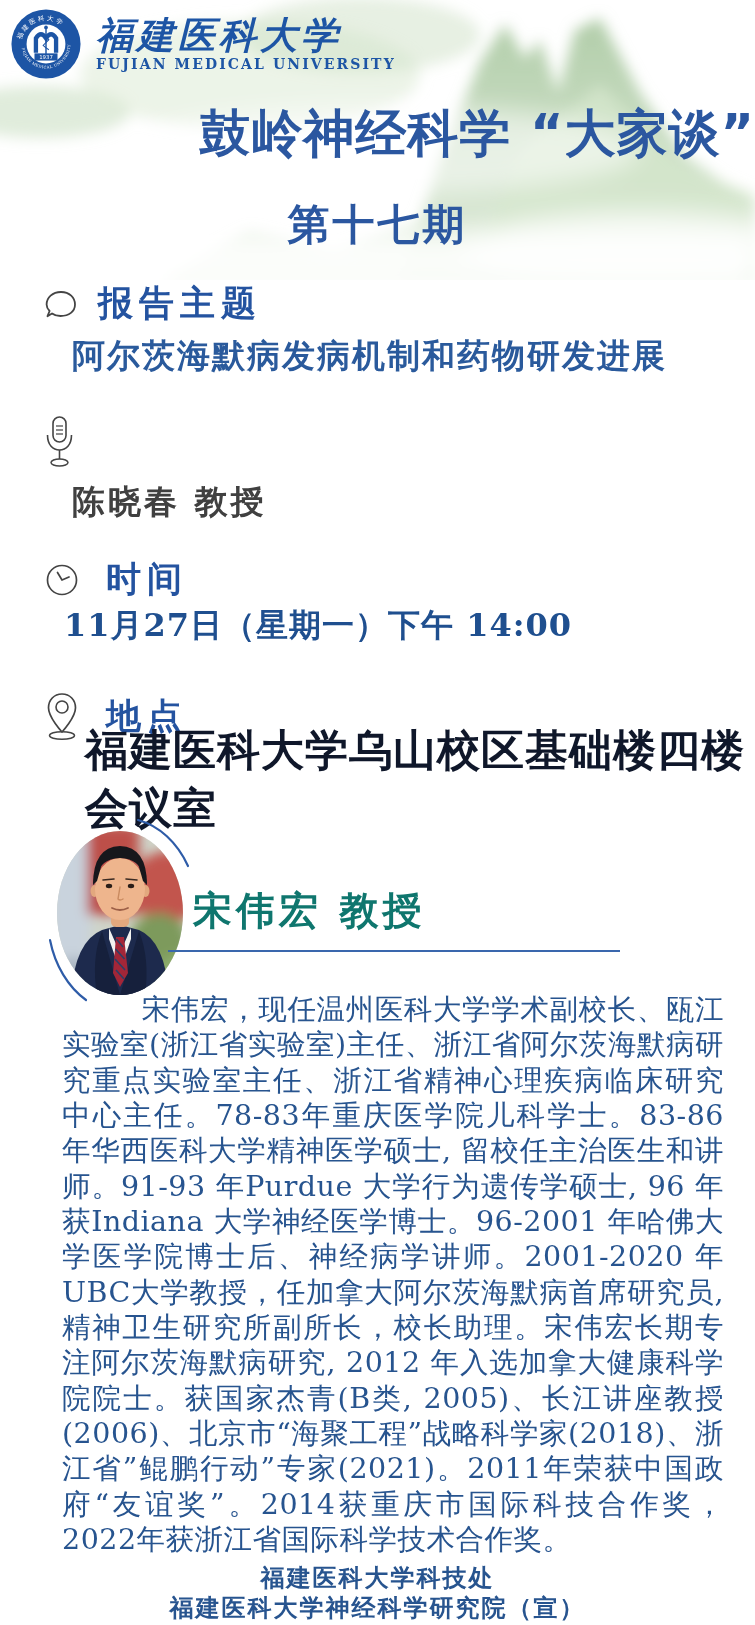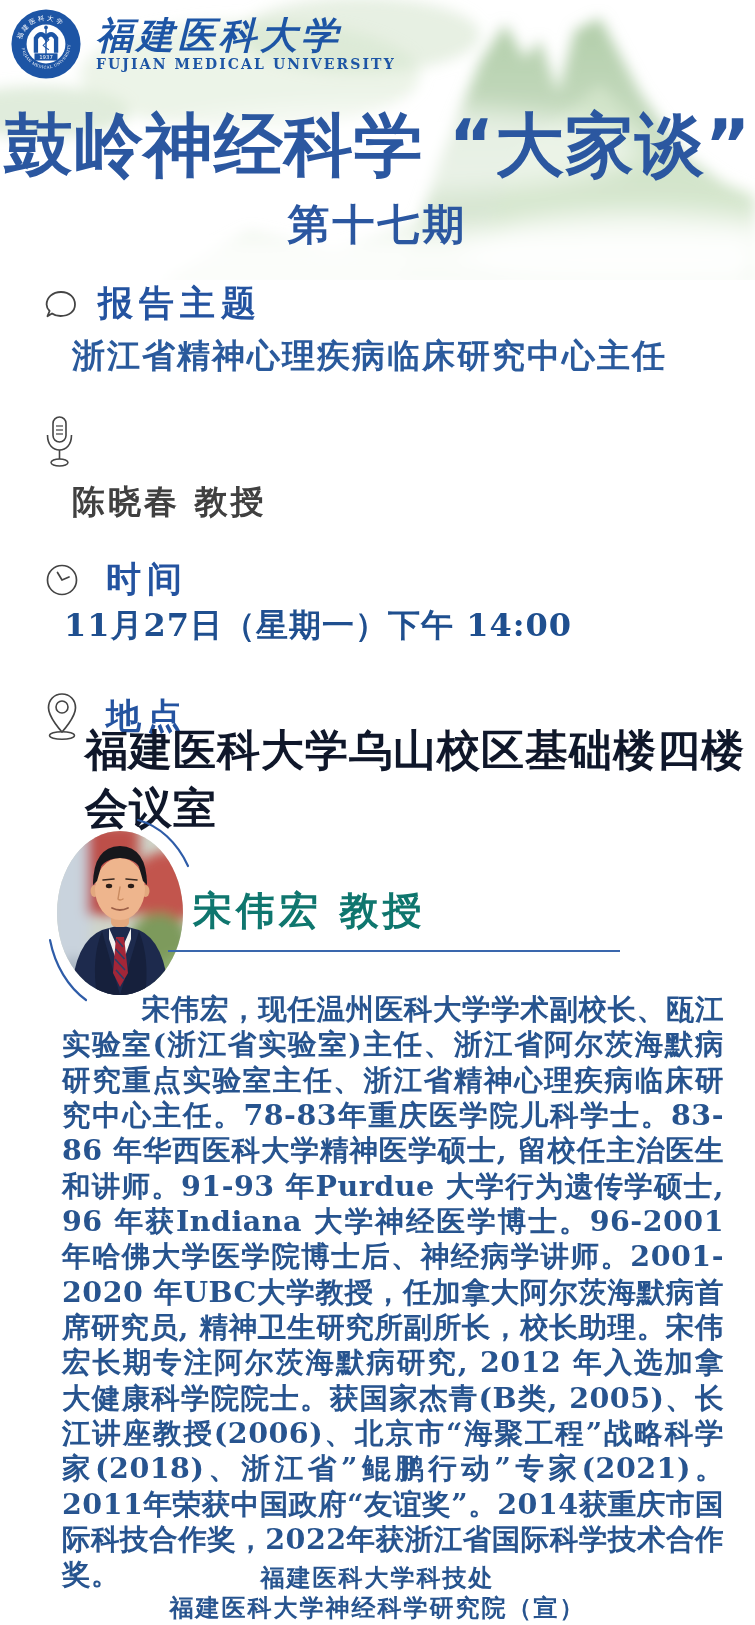--- a/index.html
+++ b/index.html
@@ -9,22 +9,22 @@
   }
   
   .hdr-bg{position:absolute;top:0;left:0;width:755px;height:280px;pointer-events:none;}
   
   .logo-row{position:absolute;top:8px;left:10px;display:flex;align-items:center;gap:14px;}
   .seal{width:72px;height:72px;flex:0 0 auto;}
   .brand-txt{display:flex;flex-direction:column;line-height:1.05;}
   .brand-cn{font-size:37px;font-weight:700;color:#1d55a5;letter-spacing:4px;font-style:italic;font-family:"DejaVu Serif",serif;}
   .brand-en{font-size:14px;font-weight:700;color:#1d55a5;letter-spacing:2.1px;font-family:"DejaVu Serif",serif;margin-top:2px;}
   
-  .main-title{position:absolute;top:100px;left:0;width:755px;text-align:center;
-    font-family:"DejaVu Sans",sans-serif;font-weight:900;font-size:69px;color:#2b57a0;letter-spacing:1px;}
+  .main-title{position:absolute;top:100px;left:0;width:755px;text-align:right;
+    font-family:"DejaVu Sans",sans-serif;font-weight:900;font-size:51px;color:#2b57a0;letter-spacing:1px;}
   .issue{position:absolute;top:197px;left:0;width:755px;text-align:center;
     font-family:"DejaVu Sans",sans-serif;font-weight:900;font-size:42px;color:#2b57a0;letter-spacing:3px;}
   
   .sec{position:absolute;left:44px;display:flex;align-items:center;gap:26px;}
   .sec-icon{flex:0 0 auto;display:block;}
   .sec-label{font-size:35px;font-weight:700;color:#2453a0;letter-spacing:6px;font-family:"DejaVu Serif",serif;}
   .sec-value{position:absolute;font-family:"DejaVu Serif",serif;font-weight:600;}
   .v-topic{top:334px;left:72px;font-size:33px;color:#2a5a9c;letter-spacing:2px;}
   .v-host{top:480px;left:72px;font-size:33px;color:#404040;letter-spacing:3px;}
   .v-time{top:604px;left:64px;font-size:32px;color:#1f4f8f;font-weight:700;letter-spacing:1px;}
@@ -33,21 +33,21 @@
   .s-host{top:414px;}
   .s-time{top:556px;}
   .s-loc{top:676px;margin-top:15px;}
   
   .photo{position:absolute;left:57px;top:831px;width:126px;height:164px;}
   .arcs{position:absolute;left:30px;top:788px;width:195px;height:245px;pointer-events:none;}
   .spk-name{position:absolute;left:193px;top:884px;font-size:39px;font-weight:700;color:#0f766e;
     letter-spacing:4px;font-family:"DejaVu Serif",serif;}
   .spk-rule{position:absolute;left:168px;top:950px;width:452px;height:0;border-top:2px solid #3a67ad;}
   .spk-bio{position:absolute;left:62px;top:992px;width:662px;font-size:28.5px;line-height:1.24;
-    text-align:justify;text-indent:2.8em;color:#27548f;font-weight:700;letter-spacing:0.5px;
+    text-align:justify;text-indent:2.8em;color:#27548f;font-weight:400;letter-spacing:0.5px;
     font-family:"DejaVu Serif",serif;}
   
   .footer-1{position:absolute;top:1562px;left:0;width:755px;text-align:center;
     font-size:24px;font-weight:700;color:#27548f;letter-spacing:2px;font-family:"DejaVu Serif",serif;}
   .footer-2{position:absolute;top:1592px;left:0;width:755px;text-align:center;
     font-size:24px;font-weight:700;color:#27548f;letter-spacing:2px;font-family:Liberation Serif, serif;}
 </style>
 </head>
 <body>
 
@@ -110,21 +110,21 @@
 
   <div class="main-title">鼓岭神经科学 “大家谈”</div>
   <div class="issue">第十七期</div>
 
   <div class="sec s-topic">
     <svg class="sec-icon" width="34" height="30" viewBox="0 0 34 30">
       <path d="M17,3 C25.5,3 31,8.5 31,15.5 C31,22.5 25,27 16.5,27 C13,27 10,26 8,24.5 L3.5,27.2 L5.6,22 C3.6,20 2.6,18 2.6,15.5 C2.6,8.5 8.5,3 17,3 Z" fill="none" stroke="#444" stroke-width="1.8" stroke-linejoin="round"></path>
     </svg>
     <span class="sec-label">报告主题</span>
   </div>
-  <div class="sec-value v-topic">浙江省精神心理疾病临床研究中心主任</div>
+  <div class="sec-value v-topic">阿尔茨海默病发病机制和药物研发进展</div>
 
   <div class="sec s-host">
     <svg class="sec-icon" width="31" height="54" viewBox="0 0 31 54">
       <rect x="9" y="3" width="13" height="25" rx="6.5" fill="none" stroke="#444" stroke-width="1.6"></rect>
       <line x1="12" y1="12" x2="19" y2="12" stroke="#444" stroke-width="1.2"></line>
       <line x1="12" y1="16" x2="19" y2="16" stroke="#444" stroke-width="1.2"></line>
       <line x1="12" y1="20" x2="19" y2="20" stroke="#444" stroke-width="1.2"></line>
       <path d="M3.5,21 C3.5,31 9,36 15.5,36 C22,36 27.5,31 27.5,21" fill="none" stroke="#444" stroke-width="1.6"></path>
       <line x1="15.5" y1="36" x2="15.5" y2="45" stroke="#444" stroke-width="1.6"></line>
       <ellipse cx="15.5" cy="48.5" rx="8.5" ry="3.6" fill="none" stroke="#444" stroke-width="1.5"></ellipse>

